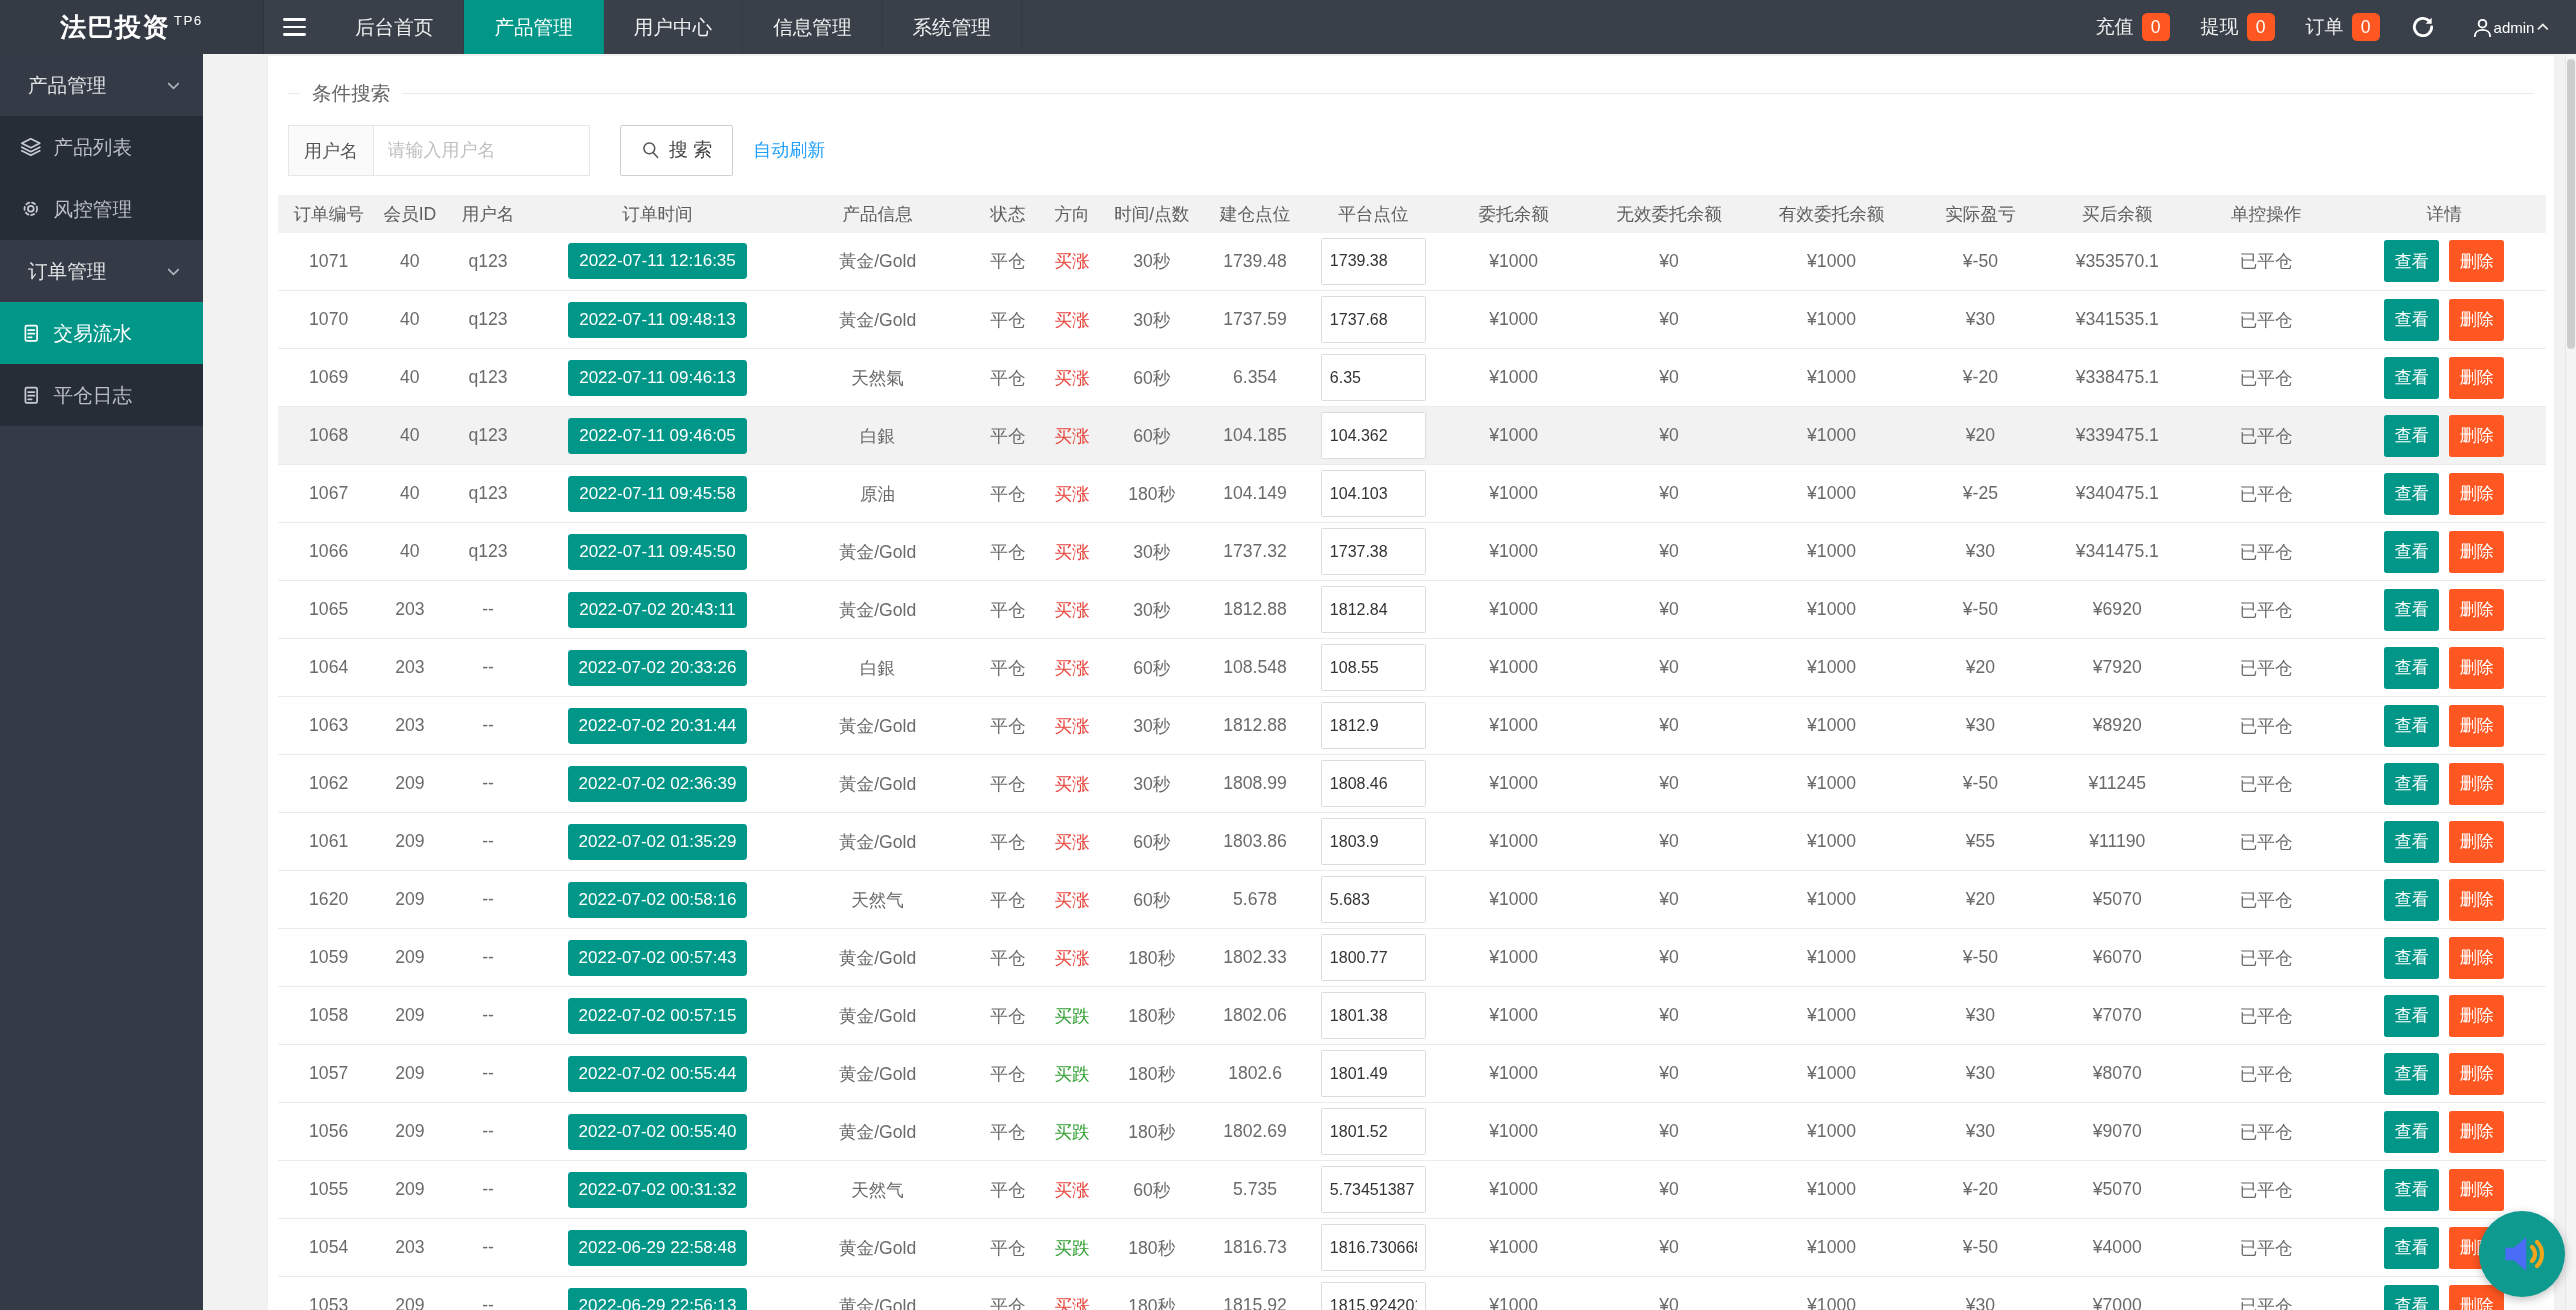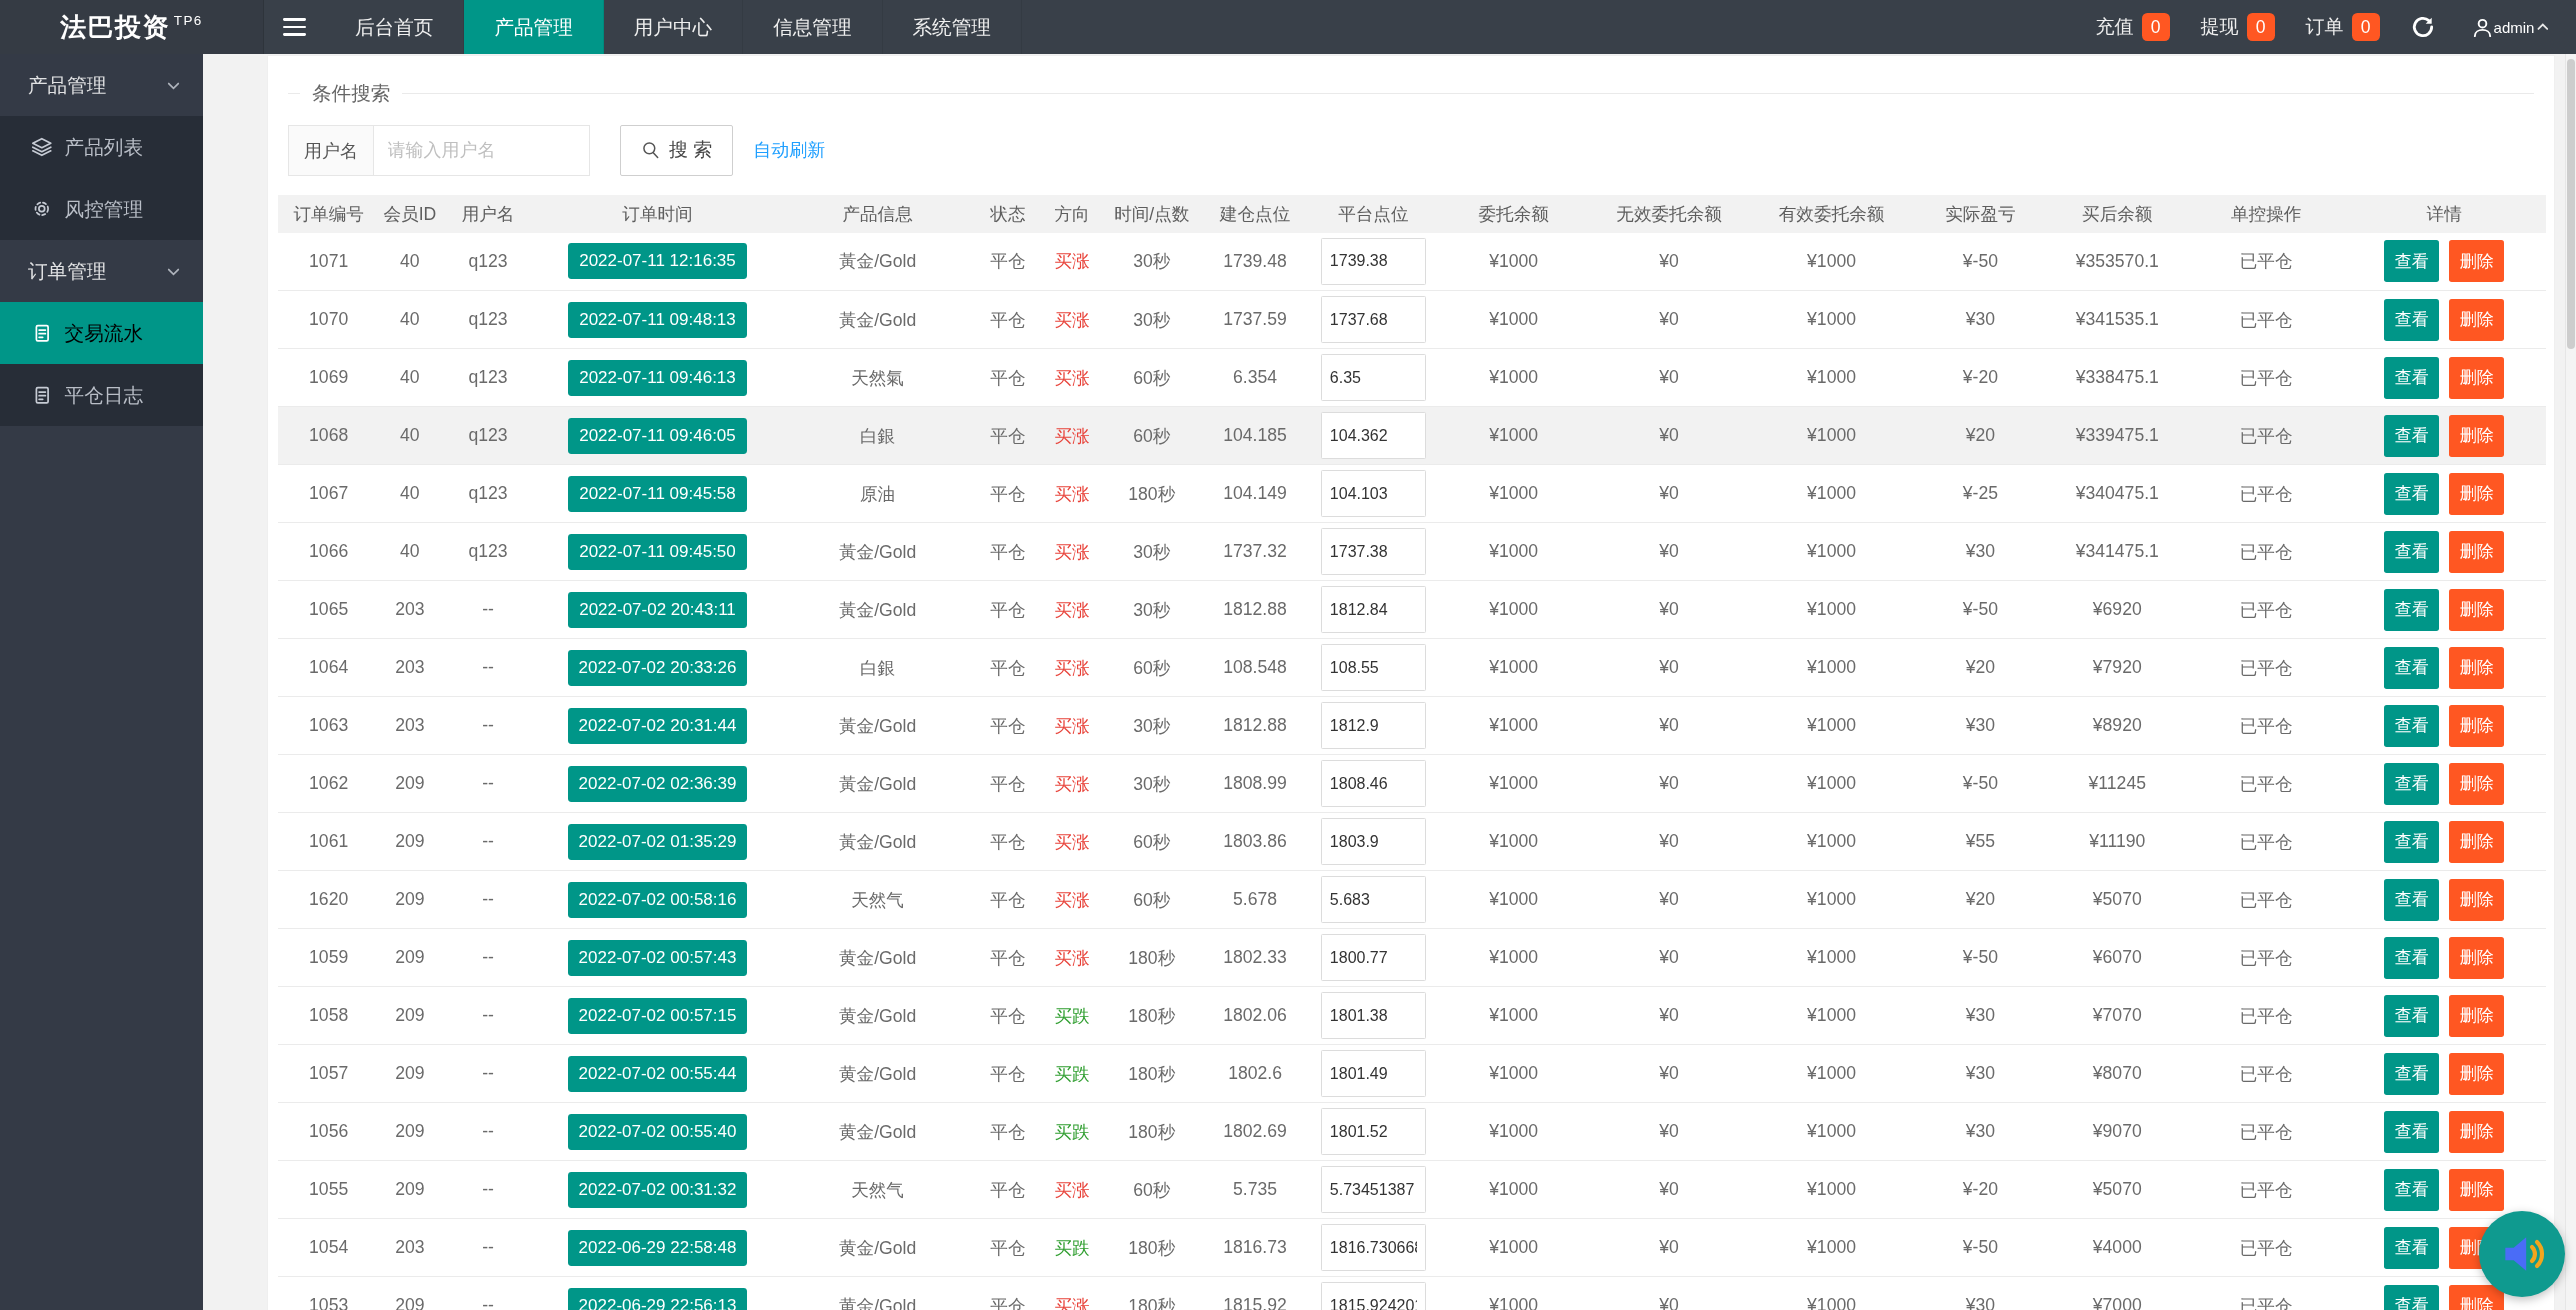--- a/index.html
+++ b/index.html
@@ -24,23 +24,23 @@
   .counter .badge { margin-left:8px; min-width:28px; height:28px; line-height:28px; padding:0 5.4px;
     background:#ff5722; color:#fff; border-radius:5.4px; text-align:center; font-size:17.6px; }
   .nav-icon-btn { margin-left:30px; cursor:pointer; display:flex; align-items:center; }
   .nav-user { display:flex; align-items:center; margin-left:35px; font-size:15px; cursor:pointer; }
 
   
   .sidebar { position:fixed; top:54px; left:0; bottom:0; width:203px; background:#343a46; z-index:40; }
   .side-group { height:62px; display:flex; align-items:center; padding:0 20px 0 28px;
     font-size:19.6px; color:rgba(255,255,255,.85); cursor:pointer; background:#343a46; }
   .side-group .chev { margin-left:auto; }
-  .side-item { height:62px; display:flex; align-items:center; padding-left:31px; gap:12px;
+  .side-item { height:62px; display:flex; align-items:center; padding-left:20px; gap:12px;
     font-size:19.6px; color:#b9bec7; cursor:pointer; background:#272d37; }
-  .side-item.active { background:#009688; color:#000000; }
+  .side-item.active { background:#009688; color:#ffffff; }
   .side-item svg { flex:0 0 auto; }
 
   
   .content-card { position:absolute; left:267px; top:55px; right:21px; min-height:1283px;
     background:#fff; border:0.7px solid #efefef; z-index:10; }
   fieldset.search-set { margin:24px 20px 0 20px; padding:0; border:none; border-top:0.7px solid #eaeaea; }
   fieldset.search-set legend { font-size:19.6px; color:#666; padding:0 12px; margin-left:12px; }
   .search-form { display:flex; align-items:center; margin:17.6px 20px 0 20px; }
   .addon { height:51px; line-height:50px; border:0.7px solid #e6e6e6; background:#fafafa;
     padding:0 15px; font-size:18px; color:#555; white-space:nowrap; }

